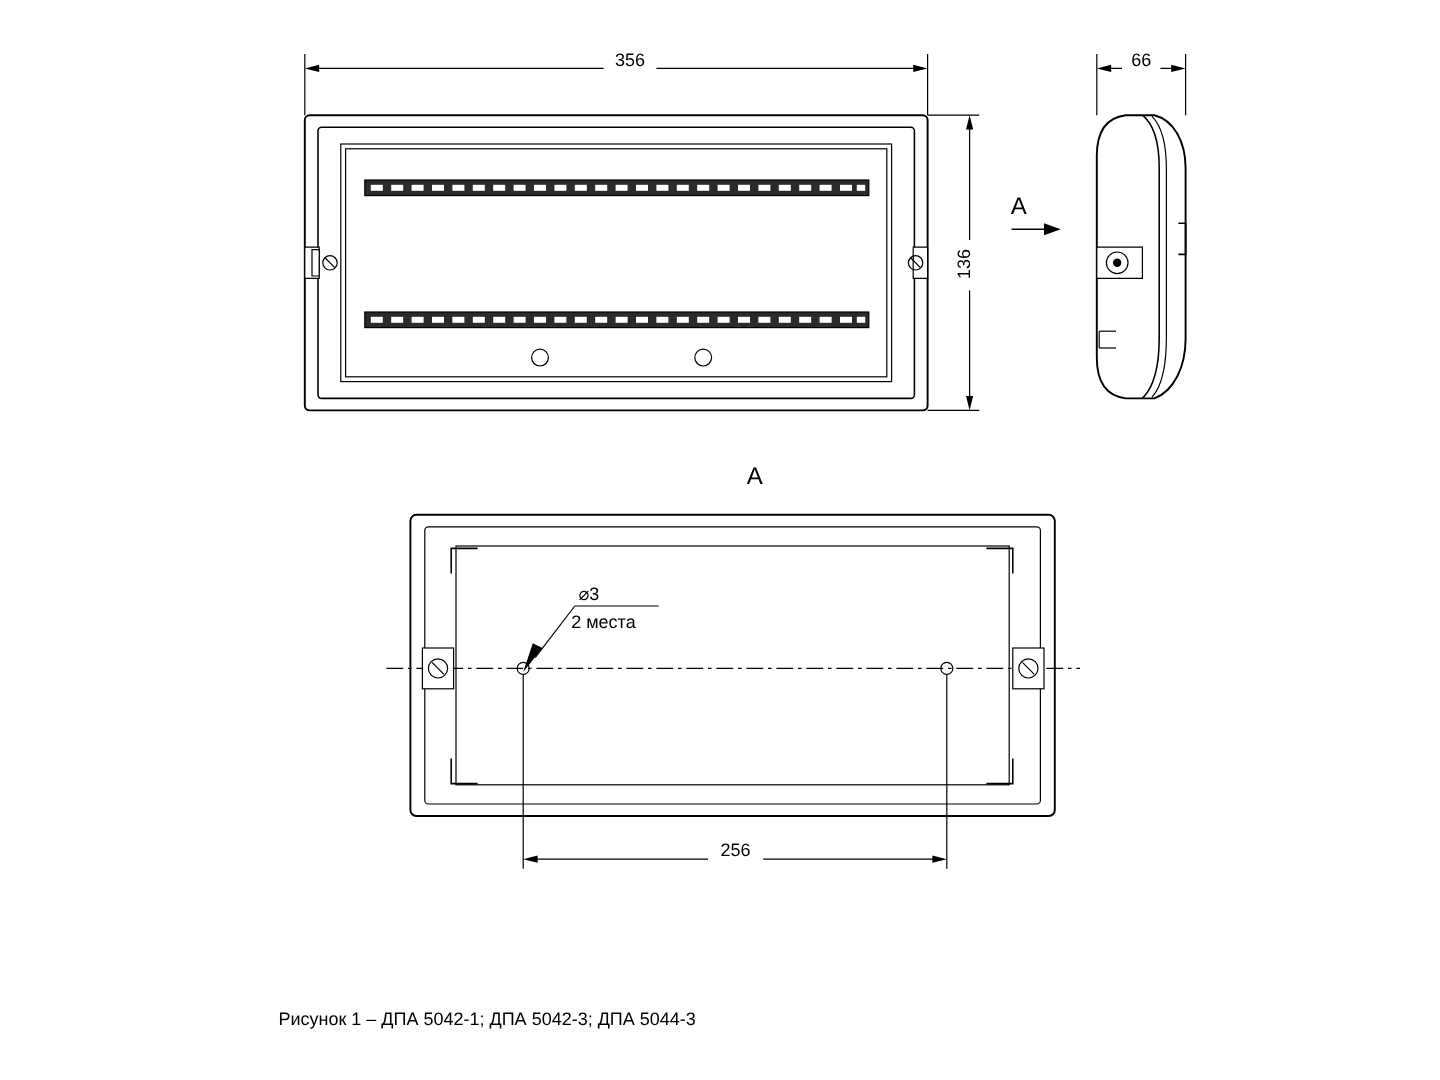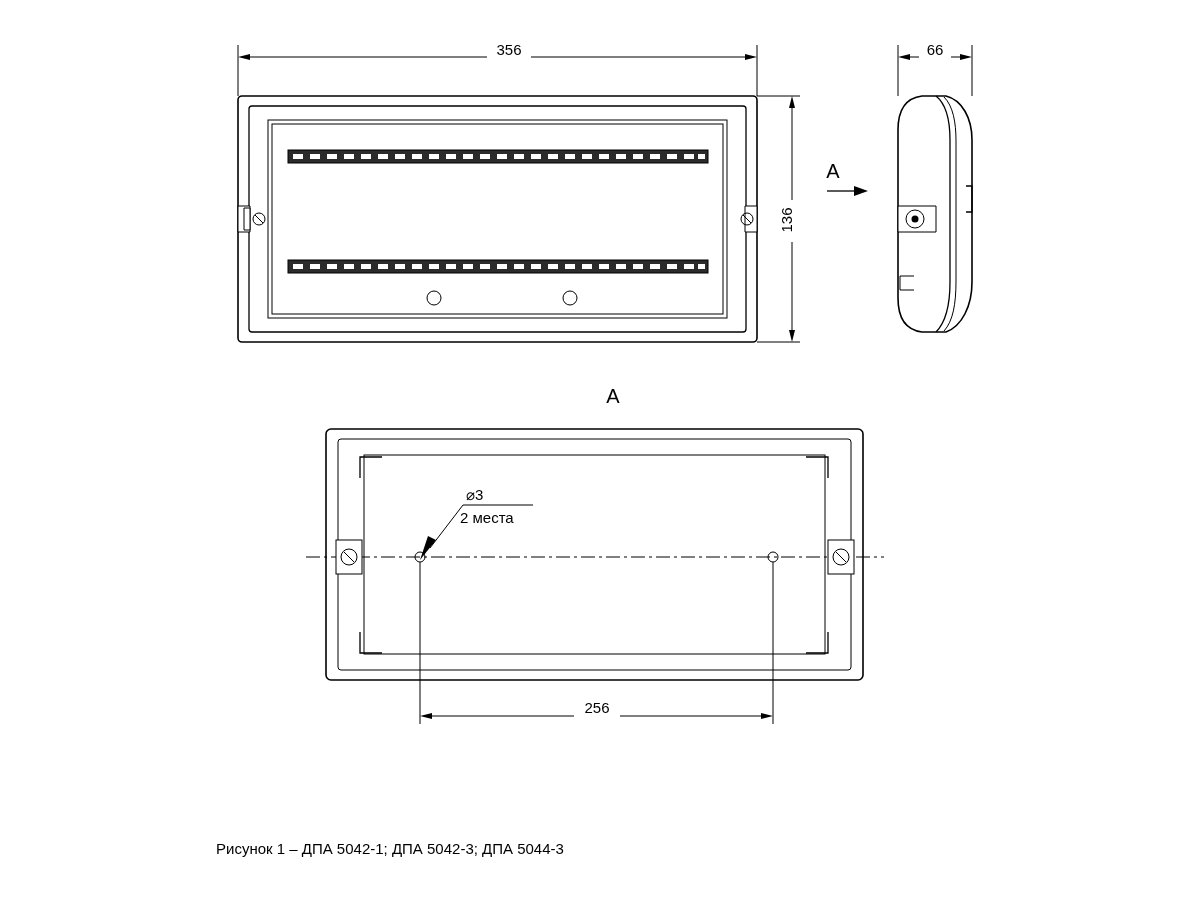--- a/index.html
+++ b/index.html
@@ -10,21 +10,21 @@
   body {
     width: 1200px;
     height: 900px;
     font-family: "Liberation Sans", sans-serif;
     color: #000000;
     position: relative;
     overflow: hidden;
   }
   #sheet {
     position: absolute;
-    left: 0; top: 0;
+    left: 16px; top: 0;
     width: 960px;
     height: 900px;
   }
   svg { display: block; }
   .dim-text {
     font-family: "Liberation Sans", sans-serif;
     font-size: 15px;
     fill: #000;
   }
   .letter-text {

